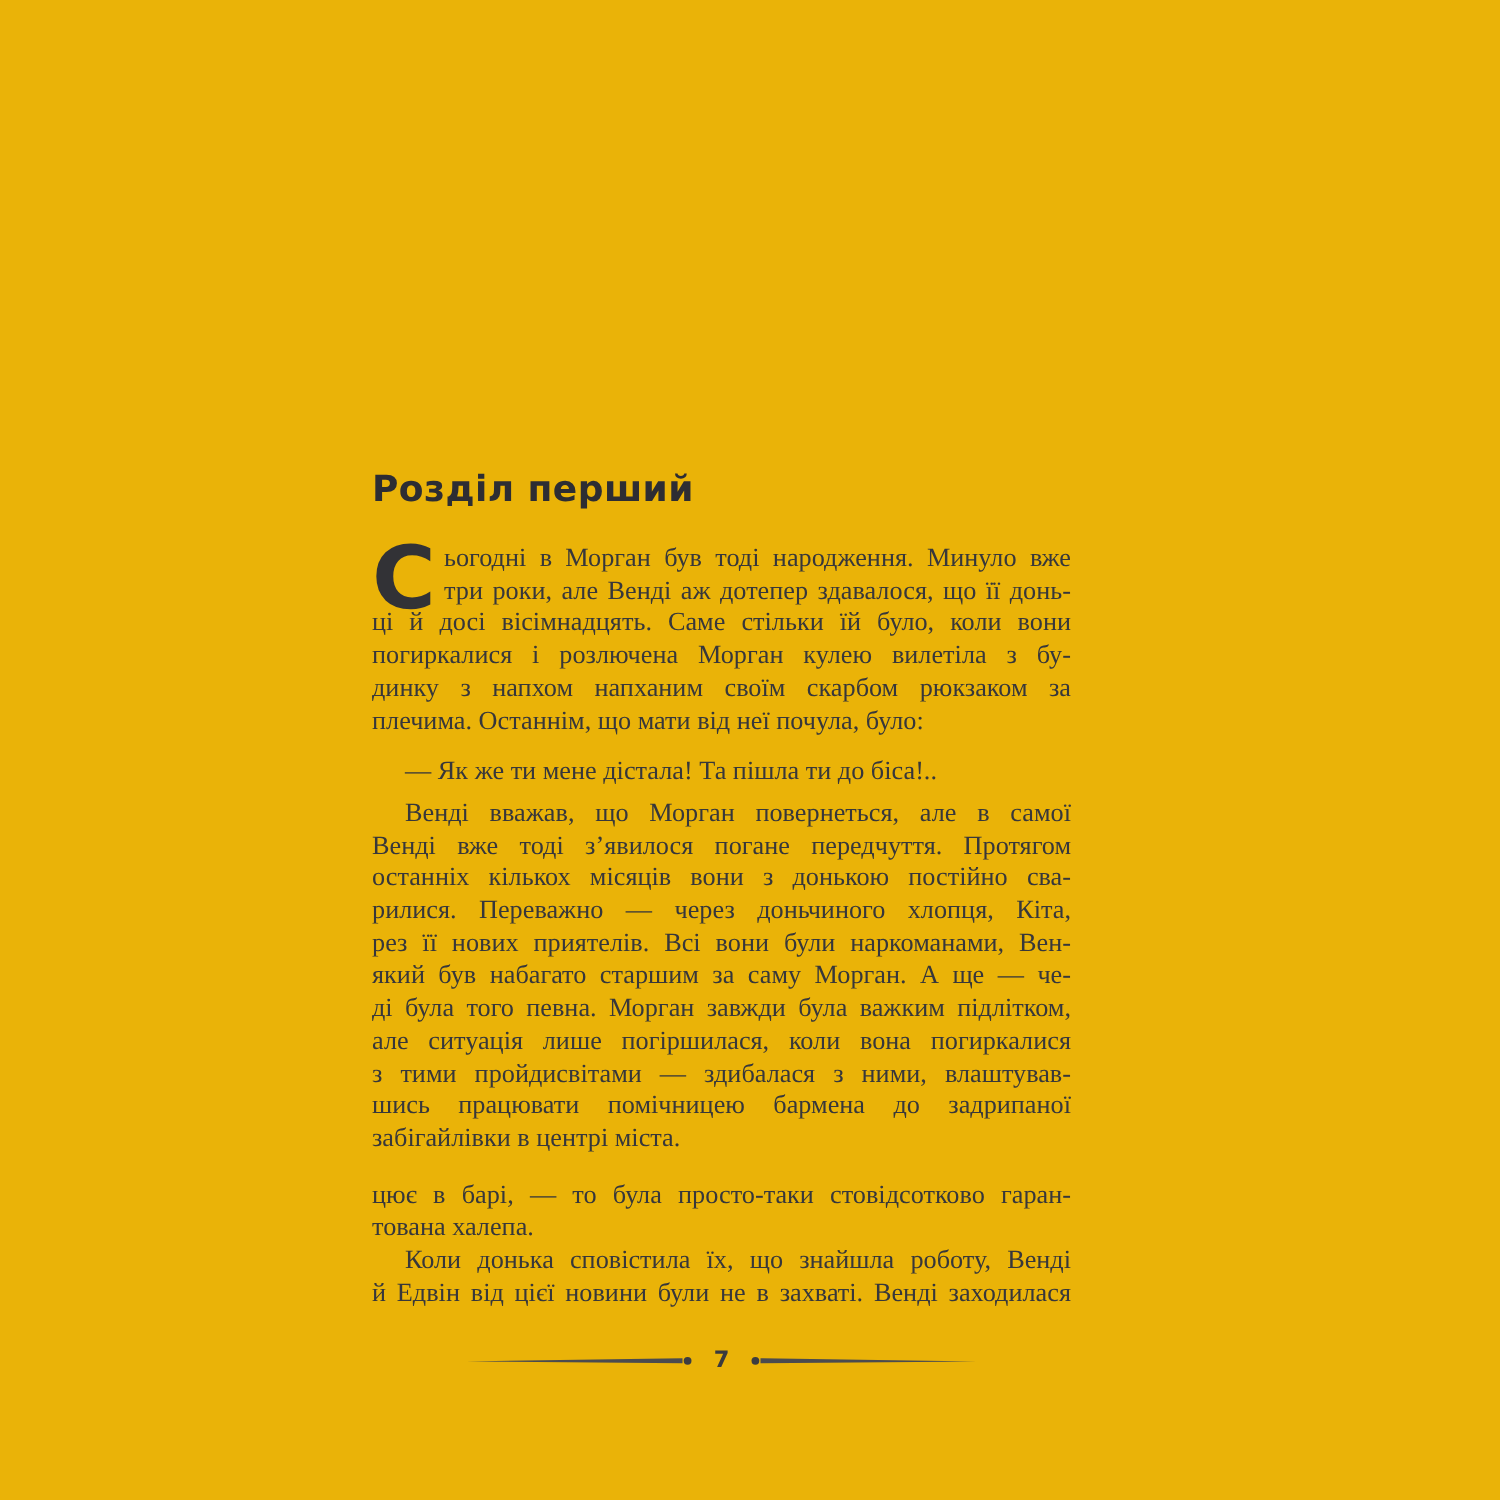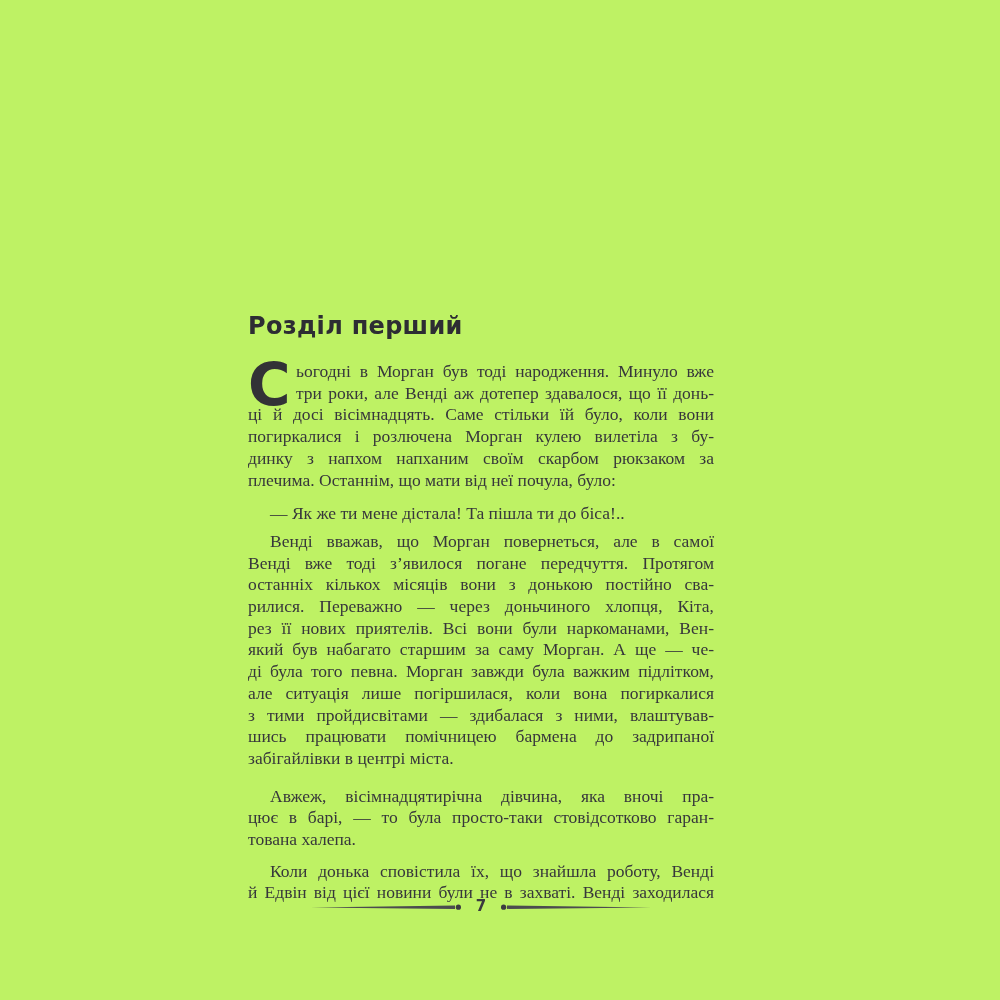--- a/index.html
+++ b/index.html
@@ -7,21 +7,21 @@
     padding: 0;
     width: 1000px;
     height: 1000px;
     background: #fdfdfc;
     overflow: hidden;
   }
   .page {
     position: relative;
     width: 1000px;
     height: 1000px;
-    background: #bef264;
+    background: #eab308;
   }
   .chapter-heading {
     position: absolute;
     left: 248px;
     top: 312px;
     margin: 0;
     font-family: "DejaVu Sans", sans-serif;
     font-weight: 800;
     font-size: 24px;
     letter-spacing: 0.3px;
@@ -34,21 +34,21 @@
     width: 466px;
     font-family: "Liberation Serif", serif;
     font-size: 17.5px;
     line-height: 21.7px;
     color: #37373b;
   }
   .para { position: relative; margin: 0; }
   .para-dialogue { margin-top: 12px; }
   .para-edvin    { margin-top: 6px; }
   .para-avzhezh  { margin-top: 16px; }
-  .para-koly     { margin-top: 10px; }
+  .para-koly     { margin-top: 0; }
   .ln {
     text-align: justify;
     text-align-last: justify;
     white-space: normal;
   }
   .ln.final { text-align-last: left; }
   .ln.dc-line { padding-left: 48px; }
   .ln.ind { text-indent: 22px; }
   .dropcap {
     position: absolute;
@@ -112,21 +112,20 @@
       <div class="ln">рез її нових приятелів. Всі вони були наркоманами, Вен-</div>
       <div class="ln">який був набагато старшим за саму Морган. А ще — че-</div>
       <div class="ln">ді була того певна. Морган завжди була важким підлітком,</div>
       <div class="ln">але ситуація лише погіршилася, коли вона погиркалися</div>
       <div class="ln">з тими пройдисвітами — здибалася з ними, влаштував-</div>
       <div class="ln">шись працювати помічницею бармена до задрипаної</div>
       <div class="ln final">забігайлівки в центрі міста.</div>
     </div>
 
     <div class="para para-avzhezh">
-      <div class="ln ind">Авжеж, вісімнадцятирічна дівчина, яка вночі пра-</div>
       <div class="ln">цює в барі, — то була просто-таки стовідсотково гаран-</div>
       <div class="ln final">тована халепа.</div>
     </div>
 
     <div class="para para-koly">
       <div class="ln ind">Коли донька сповістила їх, що знайшла роботу, Венді</div>
       <div class="ln">й Едвін від цієї новини були не в захваті. Венді заходилася</div>
     </div>
 
   </div>

